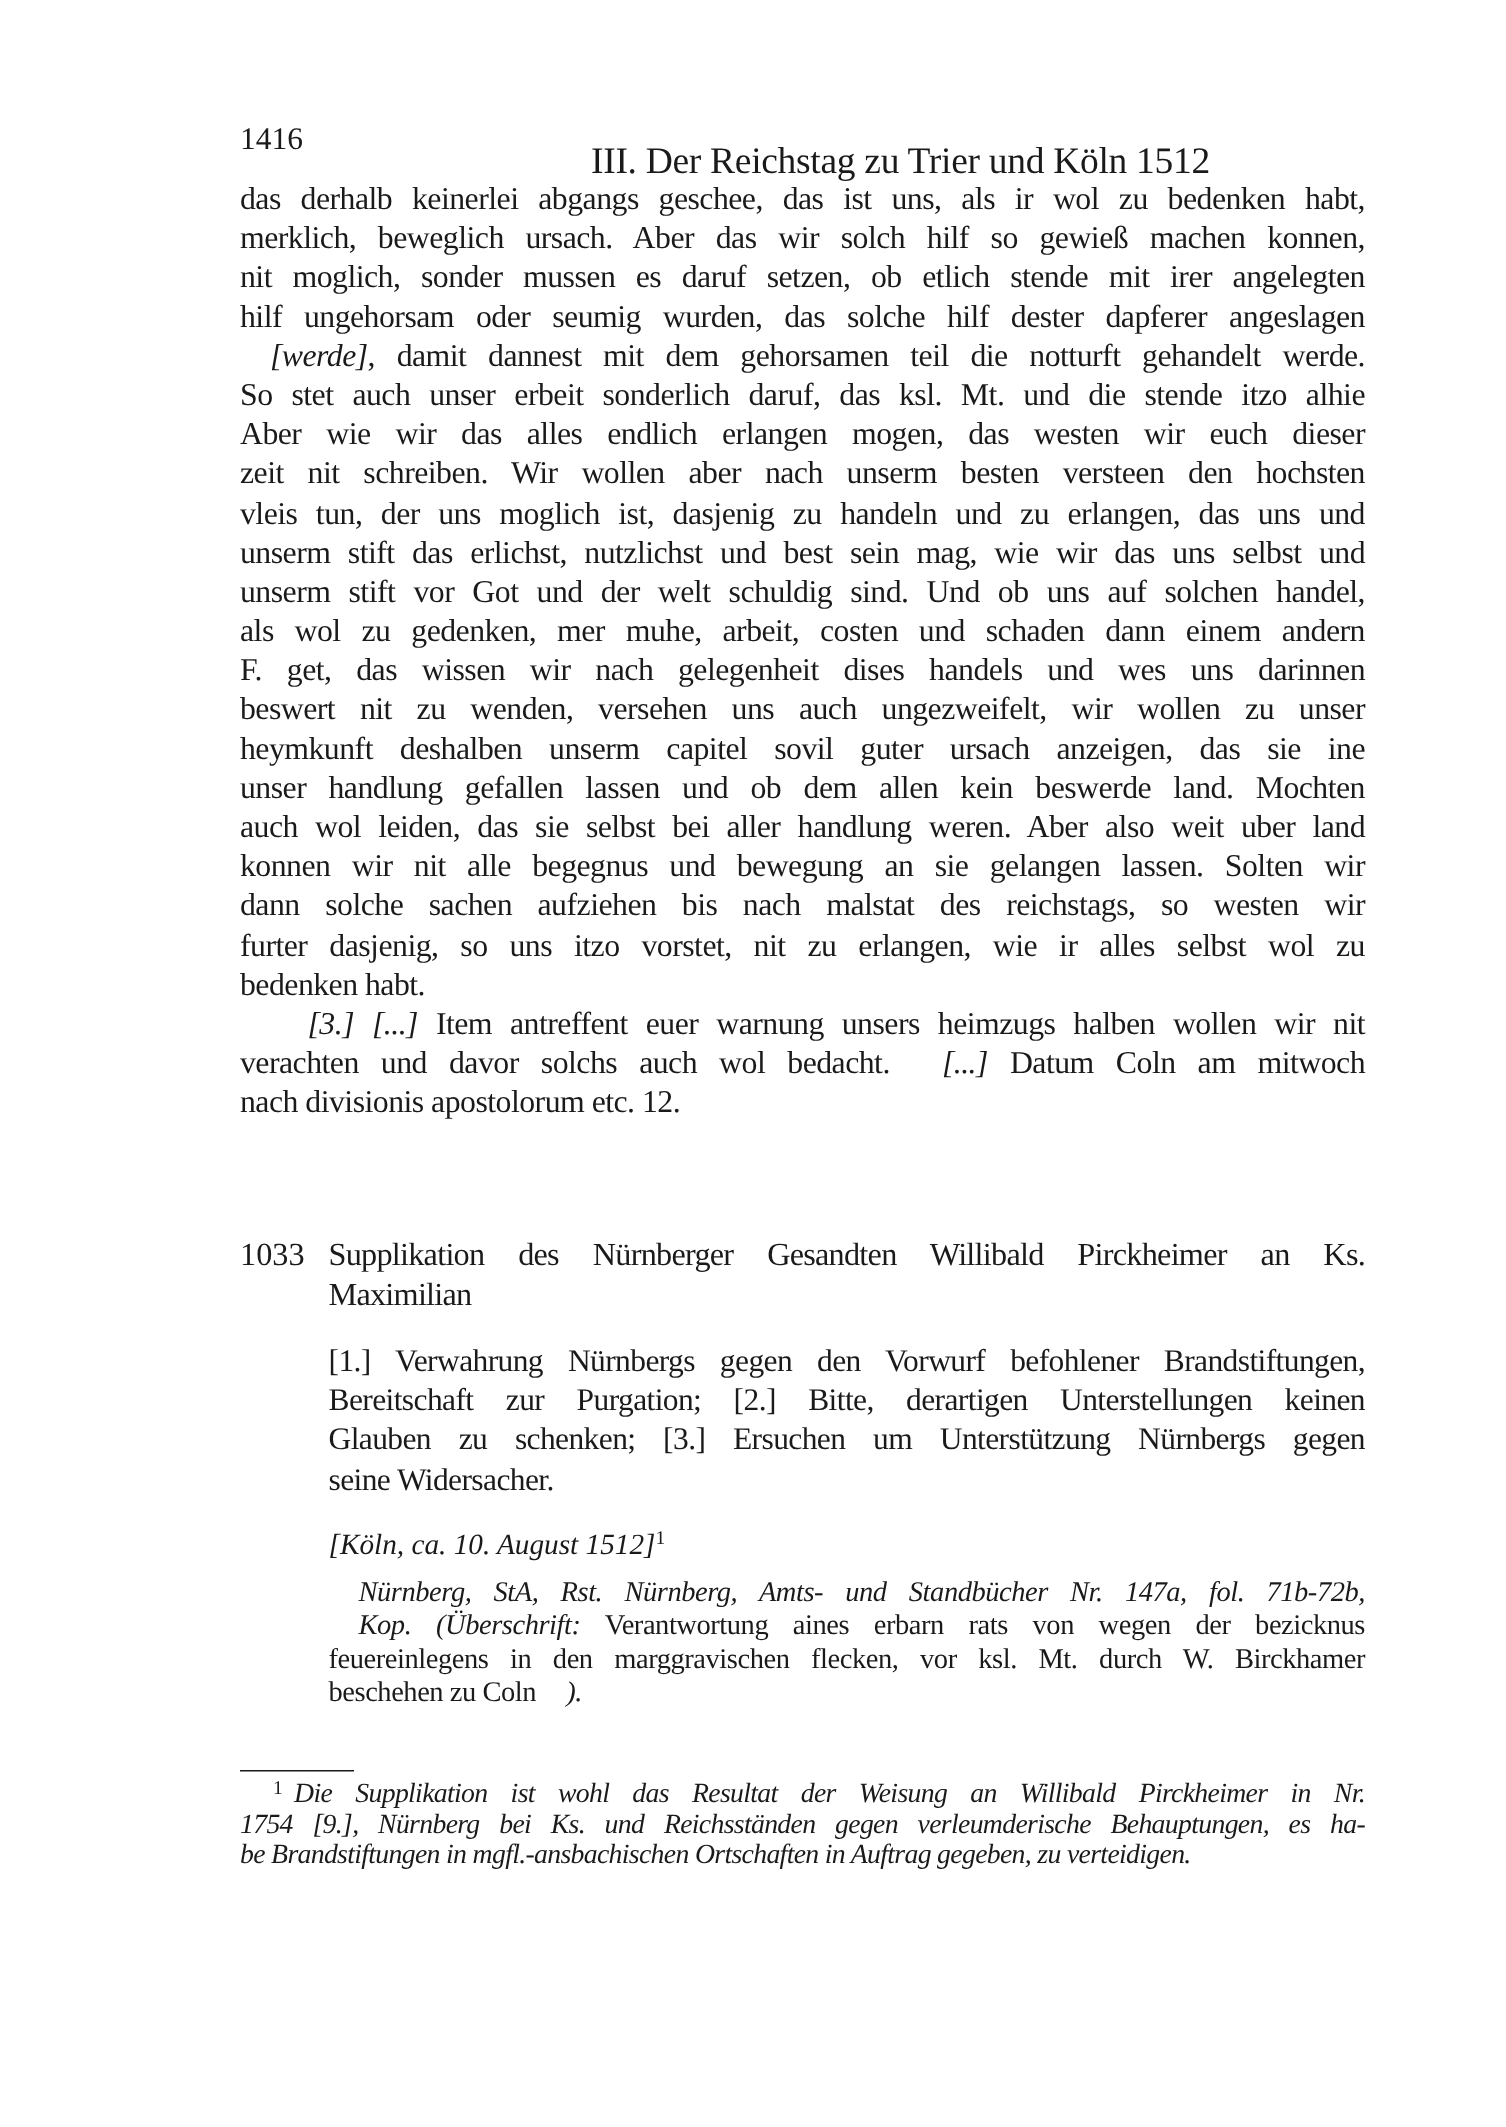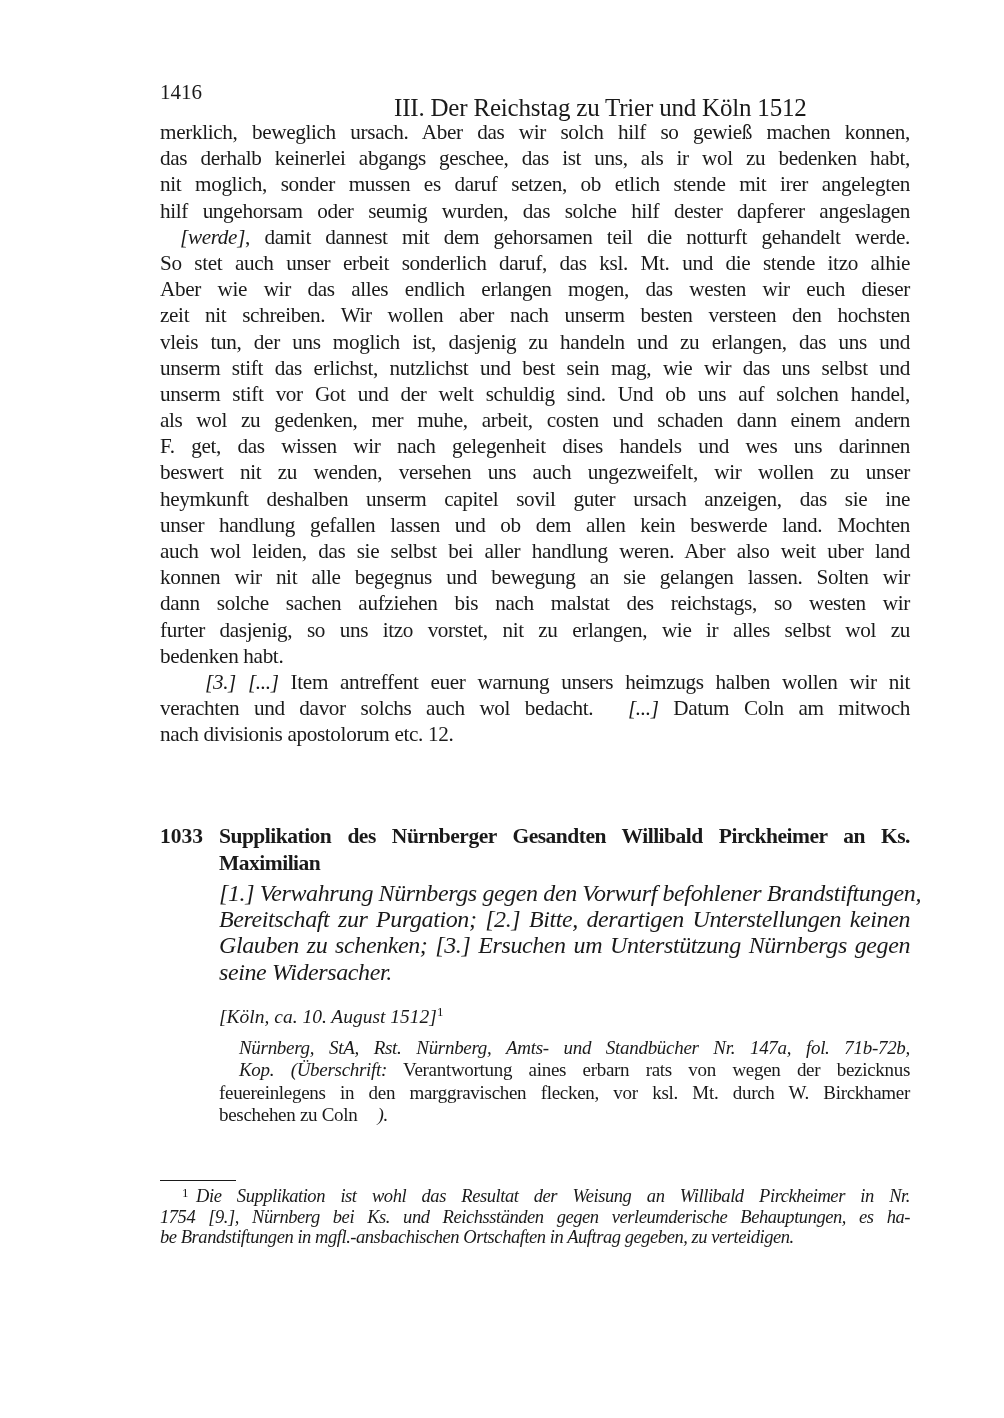--- a/index.html
+++ b/index.html
@@ -73,40 +73,39 @@
       position: absolute;
       top: 823px;
       left: 0;
       width: 750px;
     }
     .entry-number {
       position: absolute;
       left: 0;
       top: 0;
       font-size: 21.5px;
-      font-weight: bold;
+      font-weight: normal;
       line-height: 26.5px;
     }
     .entry-body {
       position: absolute;
       left: 59px;
       top: 0;
       width: 691px;
     }
     .entry-title {
       font-size: 21.5px;
-      font-weight: bold;
+      font-weight: normal;
       line-height: 26.5px;
       letter-spacing: -0.5px;
     }
     .entry-title .line { height: 26.5px; }
     .regest {
-      margin-top: 4px;
-      font-size: 24px;
-      font-style: italic;
+      margin-top: 18px;
+      font-size: 21px;
       line-height: 26.2px;
       letter-spacing: -0.4px;
     }
     .date-line {
       margin-top: 20px;
       font-size: 19.5px;
       font-style: italic;
       line-height: 24px;
     }
     .date-line sup {
@@ -154,22 +153,22 @@
 <body>
 
 <div class="page">
 
   <div class="running-head">
     <span class="page-number">1416</span>
     <span class="head-title">III. Der Reichstag zu Trier und Köln 1512</span>
   </div>
 
   <div class="body-text">
+    <span class="line">das derhalb keinerlei abgangs geschee, das ist uns, als ir wol zu bedenken habt,</span>
     <span class="line">merklich, beweglich ursach. Aber das wir solch hilf so gewieß machen konnen,</span>
-    <span class="line">das derhalb keinerlei abgangs geschee, das ist uns, als ir wol zu bedenken habt,</span>
     <span class="line">nit moglich, sonder mussen es daruf setzen, ob etlich stende mit irer angelegten</span>
     <span class="line">hilf ungehorsam oder seumig wurden, das solche hilf dester dapferer angeslagen</span>
     <span class="line"><i>[werde]</i><span>, damit dannest mit dem gehorsamen teil die notturft gehandelt werde.</span></span>
     <span class="line">So stet auch unser erbeit sonderlich daruf, das ksl. Mt. und die stende itzo alhie</span>
     <span class="line">Aber wie wir das alles endlich erlangen mogen, das westen wir euch dieser</span>
     <span class="line">zeit nit schreiben. Wir wollen aber nach unserm besten versteen den hochsten</span>
     <span class="line">vleis tun, der uns moglich ist, dasjenig zu handeln und zu erlangen, das uns und</span>
     <span class="line">unserm stift das erlichst, nutzlichst und best sein mag, wie wir das uns selbst und</span>
     <span class="line">unserm stift vor Got und der welt schuldig sind. Und ob uns auf solchen handel,</span>
     <span class="line">als wol zu gedenken, mer muhe, arbeit, costen und schaden dann einem andern</span>

